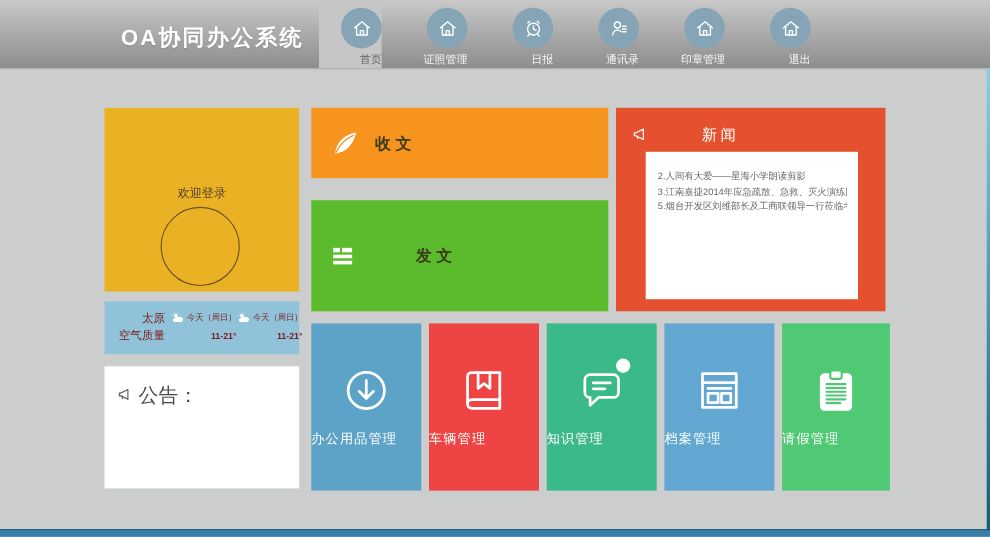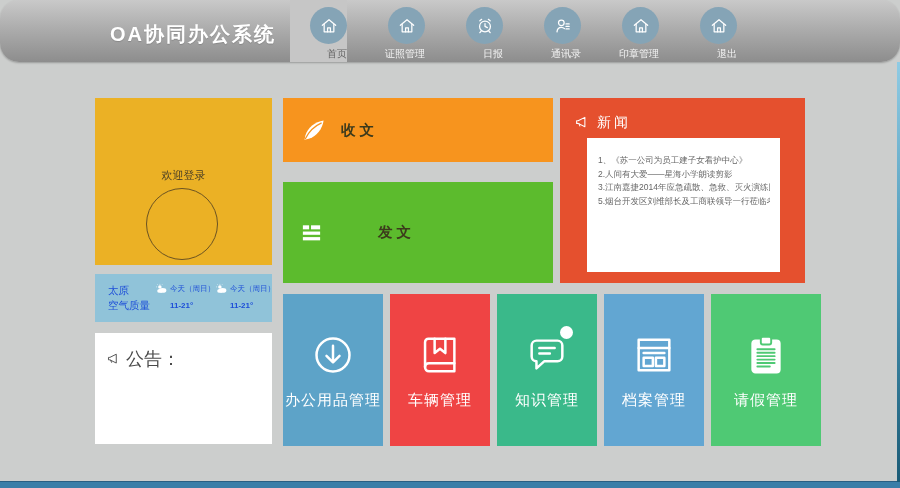--- a/index.html
+++ b/index.html
@@ -6,21 +6,20 @@
   html,body { width:900px; height:488px; }
   body {
     font-family:"Liberation Sans","DejaVu Sans",sans-serif;
     background:#cccecd; position:relative; overflow:hidden;
   }
   
   .header {
     position:absolute; left:0; top:0; width:900px; height:62px;
     background:linear-gradient(#c9c9c9,#adadad 45%,#8d8d8d);
     box-shadow:0 1px 2px rgba(0,0,0,.25);
-    border-radius:19px;
   }
   .app-title {
     position:absolute; left:110px; top:21px;
     font-size:20px; font-weight:bold; color:#fff; letter-spacing:2px;
     text-shadow:0 1px 1px rgba(0,0,0,.15);
   }
   .nav { position:absolute; left:290px; top:0; height:62px; display:flex; }
   .nav-item {
     width:57px; margin-right:21px; height:62px;
     display:flex; flex-direction:column; align-items:flex-end; cursor:pointer;
@@ -38,21 +37,21 @@
   .card { position:absolute; }
   
   .profile { left:95px; top:98px; width:177px; height:167px; text-align:center; }
   .profile-name { position:absolute; left:0; width:100%; top:44px;
     font-size:15px; font-weight:bold; color:#45391a; letter-spacing:2px; }
   .profile-welcome { position:absolute; left:0; width:100%; top:70px;
     font-size:11px; color:#4c4026; }
   .profile-circle { position:absolute; left:51px; top:90px; width:72px; height:72px;
     border:1.5px solid #6b5322; border-radius:50%; }
   
-  .weather { left:95px; top:274px; width:177px; height:48px; color:#1d4ed8; }
+  .weather { left:95px; top:274px; width:177px; height:48px; color:#7f1d1d;text-align:right; }
   .weather-city { position:absolute; left:13px; top:9px; font-size:10.5px; line-height:15px; }
   .weather-entry { position:absolute; top:9px; width:60px; }
   .weather-entry.e0 { left:60px; } .weather-entry.e1 { left:120px; }
   .weather-row { display:flex; align-items:center; }
   .weather-row svg { width:13px; height:11px; margin-right:2px; }
   .weather-day { font-size:7.5px; white-space:nowrap; }
   .weather-temp { font-size:8px; font-weight:bold; margin:7px 0 0 15px; }
   
   .notice { left:95px; top:333px; width:177px; height:111px; background:#fff; }
   .notice-head { position:absolute; left:11px; top:14px; display:flex; align-items:center; }
@@ -60,36 +59,36 @@
     stroke-linejoin:round; margin-right:3px; }
   .notice-title { font-size:18px; color:#4a4a4a; }
   
   .docrow { display:flex; align-items:center; }
   .inbox { left:283px; top:98px; width:270px; height:64px; }
   .outbox { left:283px; top:182px; width:270px; height:101px; }
   .doc-icon { margin:0 14px 0 17px; display:flex; }
   .doc-label { font-size:14.5px; font-weight:bold; color:#3c3a1c; letter-spacing:4px; }
   
   .news { left:560px; top:98px; width:245px; height:185px; }
-  .news-head { position:absolute; left:14px; top:16px; display:flex; align-items:center; color:#fff; }
+  .news-head { position:absolute; left:14px; top:16px; display:flex; align-items:center; color:#fff;gap:41px; }
   .news-head svg { width:18px; height:18px; stroke:#fff; fill:none; stroke-width:1.4;
     stroke-linejoin:round; margin-right:5px; }
   .news-title { font-size:14px; letter-spacing:3px; }
   .news-box { position:absolute; left:27px; top:40px; width:193px; height:134px;
     background:#fff; padding:16px 10px 0 11px; }
   .news-item { font-size:8.5px; color:#666; line-height:13.5px; white-space:nowrap;
     overflow:hidden; cursor:pointer; }
   
   .module { position:absolute; top:294px; width:100px; height:152px; cursor:pointer; }
   .module-icon { position:absolute; left:0; width:100%; top:38px;
     display:flex; justify-content:center; }
   .module-icon svg { width:46px; height:46px; stroke:#fff; fill:none; stroke-width:1.3;
     stroke-linecap:round; stroke-linejoin:round; }
-  .module-label { position:absolute; left:0; width:100%; top:97px; text-align:center;
-    font-size:15px; color:#fff; letter-spacing:1px; white-space:nowrap;font-family:Liberation Mono, monospace; }
+  .module-label { position:absolute; left:0; width:100%; top:97px; text-align:left;
+    font-size:12px; color:#fff; letter-spacing:1px; white-space:nowrap;font-family:Liberation Mono, monospace; }
   .chat-dot { position:absolute; top:32px; left:63px; width:13px; height:13px;
     border-radius:50%; background:#fff; }
   
   .footer-bar { position:absolute; left:0; top:481px; width:900px; height:7px;
     background:#3a7ea8; border-top:1px solid #295f83; }
   .edge-strip { position:absolute; left:897px; top:62px; width:3px; height:420px;
     background:linear-gradient(#8fcbe4,#4b97b6 50%,#1a5b76); }
 </style>
 </head>
 <body>
@@ -232,21 +231,20 @@
 
 <div class="card news" style="background: rgb(229, 80, 46);">
   <div class="news-head">
     <svg viewBox="0 0 24 24">
         <path d="M14.5 4.5 L5.5 9 H3.5 V12.5 H5.5 L14.5 17 Z"></path>
         <path d="M6.5 12.5 L8 16.5"></path>
       </svg>
     <span class="news-title">新闻</span>
   </div>
   <div class="news-box">
-    <div class="news-item">1、《苏一公司为员工建子女看护中心》</div>
     <div class="news-item">2.人间有大爱——星海小学朗读剪影</div>
     <div class="news-item">3.江南嘉捷2014年应急疏散、急救、灭火演练圆满落幕</div>
     <div class="news-item">5.烟台开发区刘维部长及工商联领导一行莅临考察指导</div>
   </div>
 </div>
 
 <div class="module" style="left: 283px; background: rgb(93, 163, 200);">
   <span class="module-icon">
     <svg viewBox="0 0 24 24">
         <circle cx="12" cy="12" r="8.6"></circle>
@@ -284,21 +282,21 @@
         <rect x="4" y="4" width="16" height="16"></rect>
         <path d="M4 8.3 H20"></path>
         <path d="M6.6 11 H17.4"></path>
         <rect x="6.6" y="13.4" width="4.8" height="4.4"></rect>
         <rect x="13" y="13.4" width="4.4" height="4.4"></rect>
       </svg>
   </span>
   <span class="module-label">档案管理</span>
 </div>
 
-<div class="module" style="left: 711px; width: 110px; background: rgb(79, 201, 116);">
+<div class="module" style="left: 711px; width: 98px; background: rgb(79, 201, 116);">
   <span class="module-icon">
     <svg viewBox="0 0 24 24">
         <rect x="5" y="4.5" width="14" height="16.5" rx="1.5" fill="#fff" stroke="#fff"></rect>
         <rect x="9.3" y="2.5" width="5.4" height="4" rx="1" fill="#fff" stroke="#4fc974" stroke-width="1"></rect>
         <g stroke="#4fc974" stroke-width="1">
           <path d="M7.5 9 H16.5 M7.5 10.8 H16.5 M7.5 12.6 H16.5 M7.5 14.4 H16.5 M7.5 16.2 H16.5 M7.5 18 H14"></path>
         </g>
       </svg>
   </span>
   <span class="module-label">请假管理</span>

